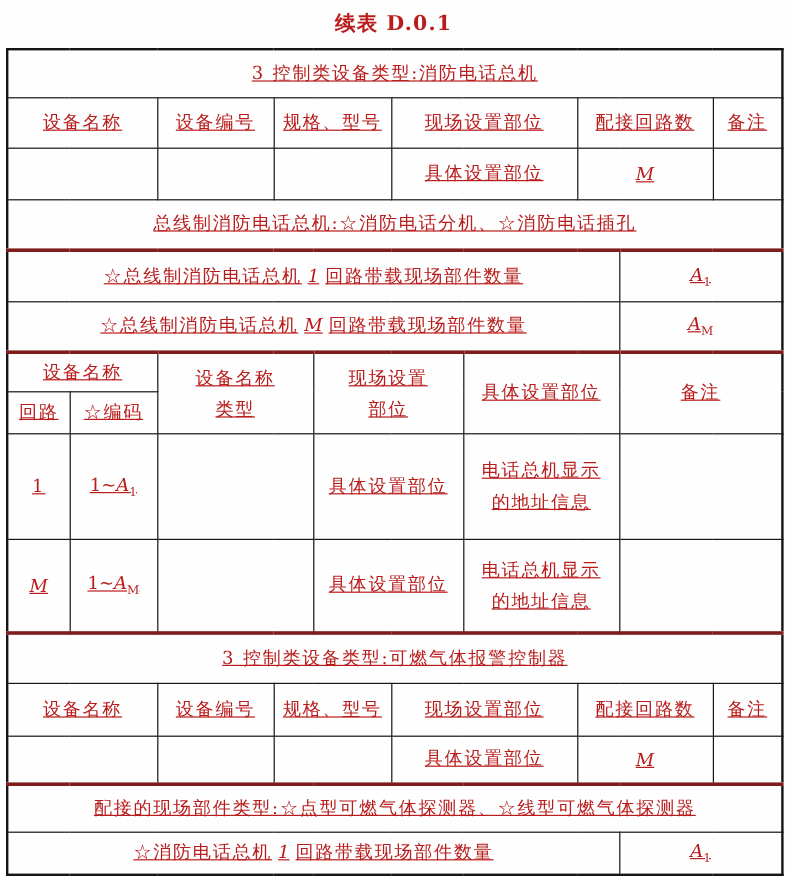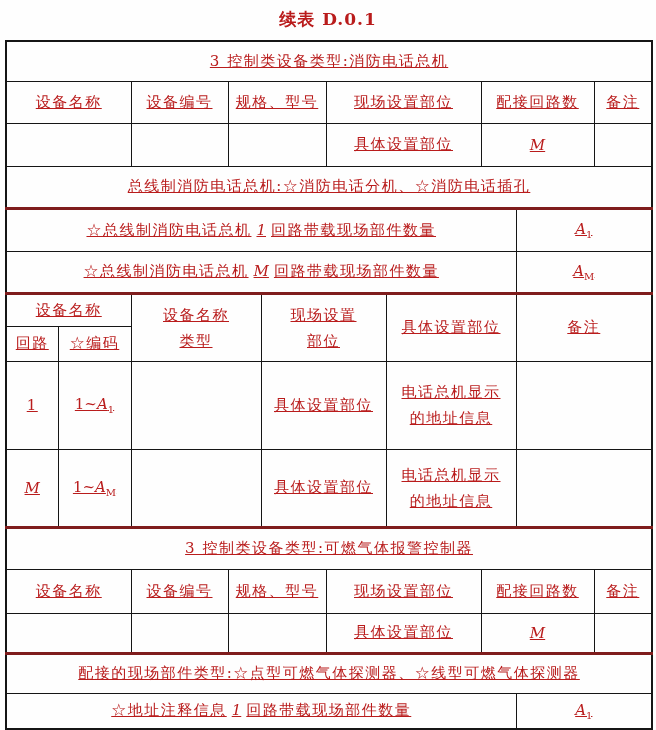--- a/index.html
+++ b/index.html
@@ -184,19 +184,19 @@
         <td colspan="2">具体设置部位</td>
         <td colspan="2"><span class="var">M</span></td>
         <td></td>
       </tr>
 
       <tr style="height:40px" class="thick-top">
         <td colspan="10" class="left-cell">配接的现场部件类型:☆点型可燃气体探测器、☆线型可燃气体探测器</td>
       </tr>
 
       <tr style="height:36px">
-        <td colspan="8" class="left-cell"><span>☆地址注释信息</span><span class="var">1</span><span>回路带载现场部件数量</span></td>
+        <td colspan="8" class="left-cell"><span>☆消防电话总机</span><span class="var">1</span><span>回路带载现场部件数量</span></td>
         <td colspan="2"><span class="math"><i>A</i><sub>1</sub></span></td>
       </tr>
 
     </tbody>
   </table>
 </div>
 
 </body></html>

